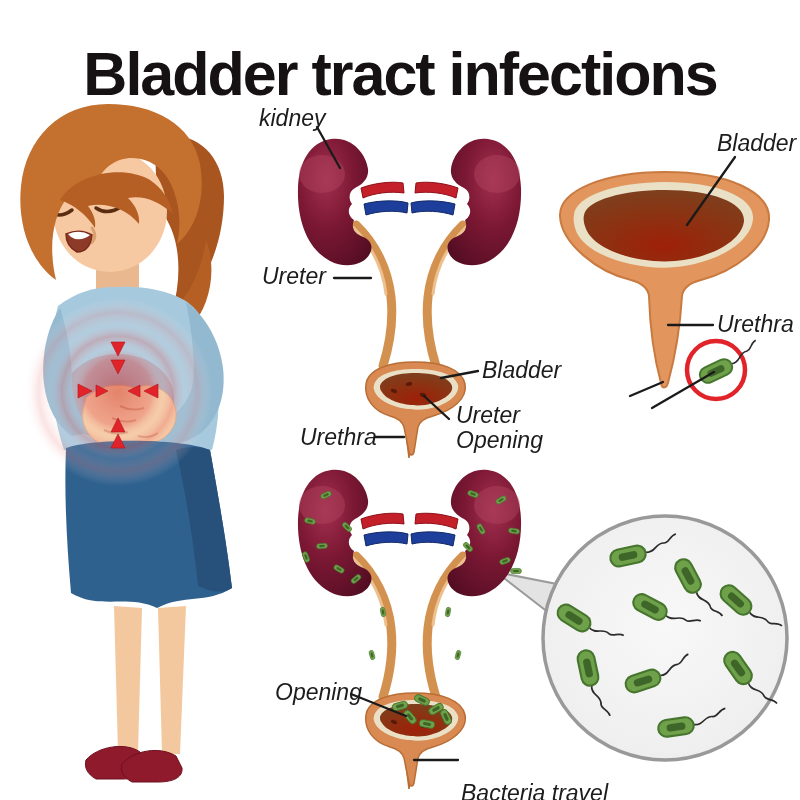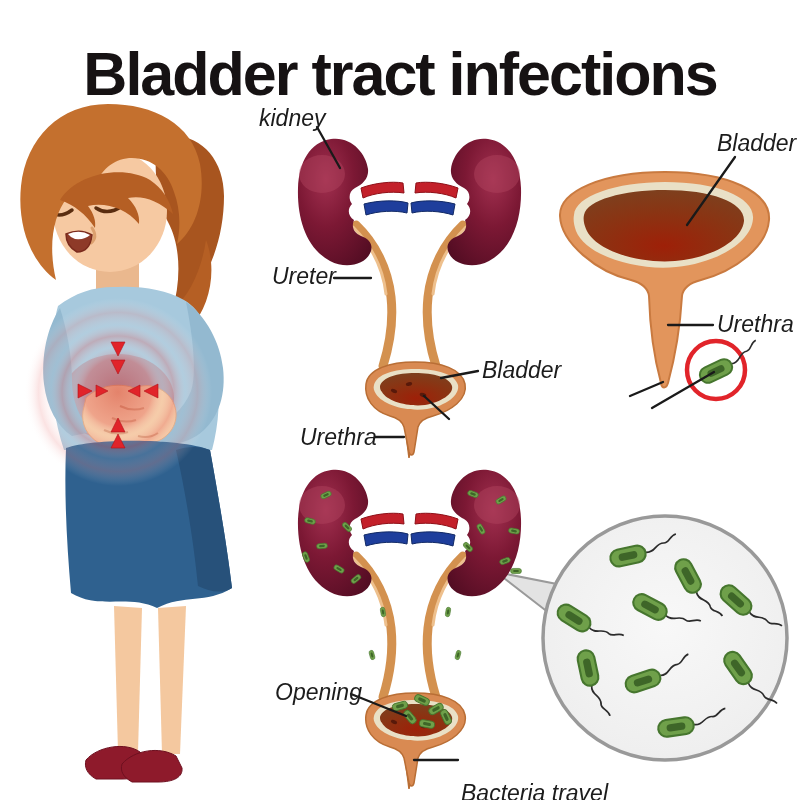--- a/index.html
+++ b/index.html
@@ -217,22 +217,23 @@
       <line x1="630" y1="396" x2="663" y2="382"></line>
       <line x1="652" y1="408" x2="714" y2="372"></line>
       <line x1="351" y1="694" x2="406" y2="716"></line>
       <line x1="458" y1="760" x2="414" y2="760"></line>
     </g>
   </svg>
 
   <h1 class="title">Bladder tract infections</h1>
 
   <div class="lbl" style="left:259px;top:106px;">kidney</div>
-  <div class="lbl" style="left:262px;top:264px;margin-left:10px;">Ureter</div>
+  <div class="lbl" style="left:262px;top:264px;">Ureter</div>
   <div class="lbl" style="left:482px;top:358px;">Bladder</div>
+  <div class="lbl wrap" style="left:456px;top:403px;width:95px;">Ureter Opening</div>
   <div class="lbl" style="left:300px;top:425px;">Urethra</div>
 
   <div class="lbl" style="left:717px;top:131px;">Bladder</div>
   <div class="lbl" style="left:717px;top:312px;">Urethra</div>
 
   <div class="lbl" style="left:275px;top:680px;">Opening</div>
   <div class="lbl wrap" style="left:461px;top:781px;width:160px;">Bacteria travel up the urethra</div>
 </div>
 
 </body></html>

